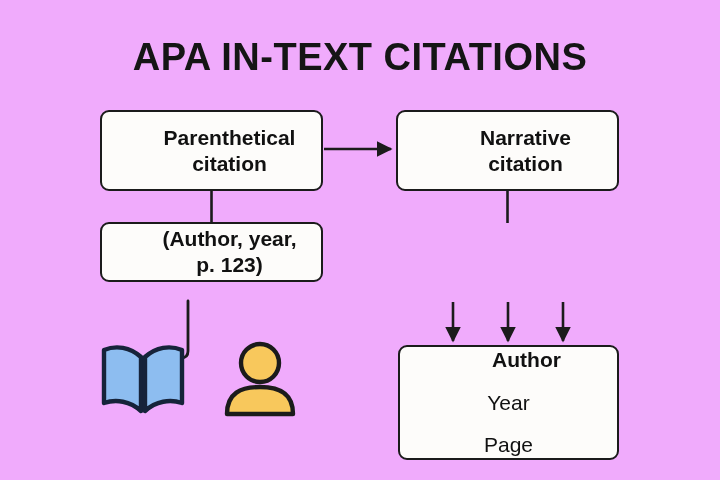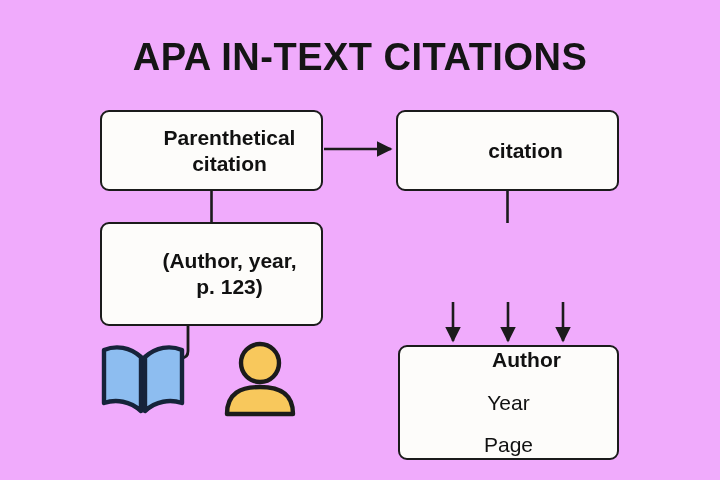--- a/index.html
+++ b/index.html
@@ -54,21 +54,21 @@
     font-weight: bold;
     padding-left: 36px;
   }
   .reg {
     font-weight: normal;
   }
 
   
   #box-parenthetical { left: 100px; top: 110px;  width: 223px; height: 81px;  font-size: 21px; }
   #box-narrative     { left: 396px; top: 110px;  width: 223px; height: 81px;  font-size: 21px; }
-  #box-paren-format  { left: 100px; top: 222px;  width: 223px; height: 104px;  font-size: 21px; justify-content: center; }
+  #box-paren-format  { left: 100px; top: 222px;  width: 223px; height: 60px;  font-size: 21px; justify-content: center; }
   #box-narr-format   { left: 396px; top: 222px;  width: 223px; height: 80px;  font-size: 21px; }
   #box-components    { left: 398px; top: 345px;  width: 221px; height: 115px; font-size: 21px; }
 
   #box-components .ln + .ln { margin-top: 17px; }
 
   svg#wires {
     position: absolute;
     left: 0;
     top: 0;
     width: 720px;
@@ -109,20 +109,21 @@
     <line x1="508" y1="302" x2="508" y2="341" stroke="#1b1b1b" stroke-width="2.6" marker-end="url(#arrowhead)"></line>
     <line x1="563" y1="302" x2="563" y2="341" stroke="#1b1b1b" stroke-width="2.6" marker-end="url(#arrowhead)"></line>
   </svg>
 
   <div class="node" id="box-parenthetical">
     <span class="ln bold">Parenthetical</span>
     <span class="ln bold">citation</span>
   </div>
 
   <div class="node" id="box-narrative">
+    <span class="ln bold">Narrative</span>
     <span class="ln bold">citation</span>
   </div>
 
   <div class="node" id="box-paren-format">
     <span class="ln bold">(Author, year,</span>
     <span class="ln bold">p. 123)</span>
   </div>
 
 
   <div class="node" id="box-components">

